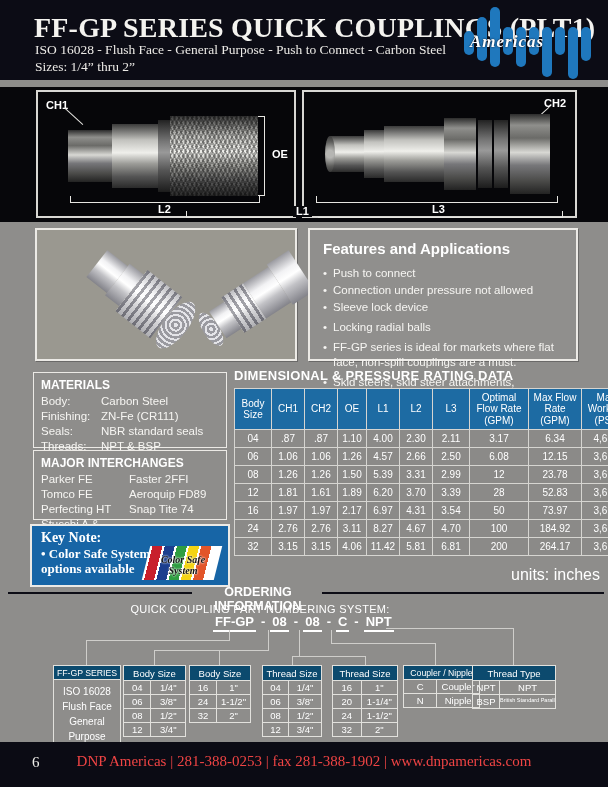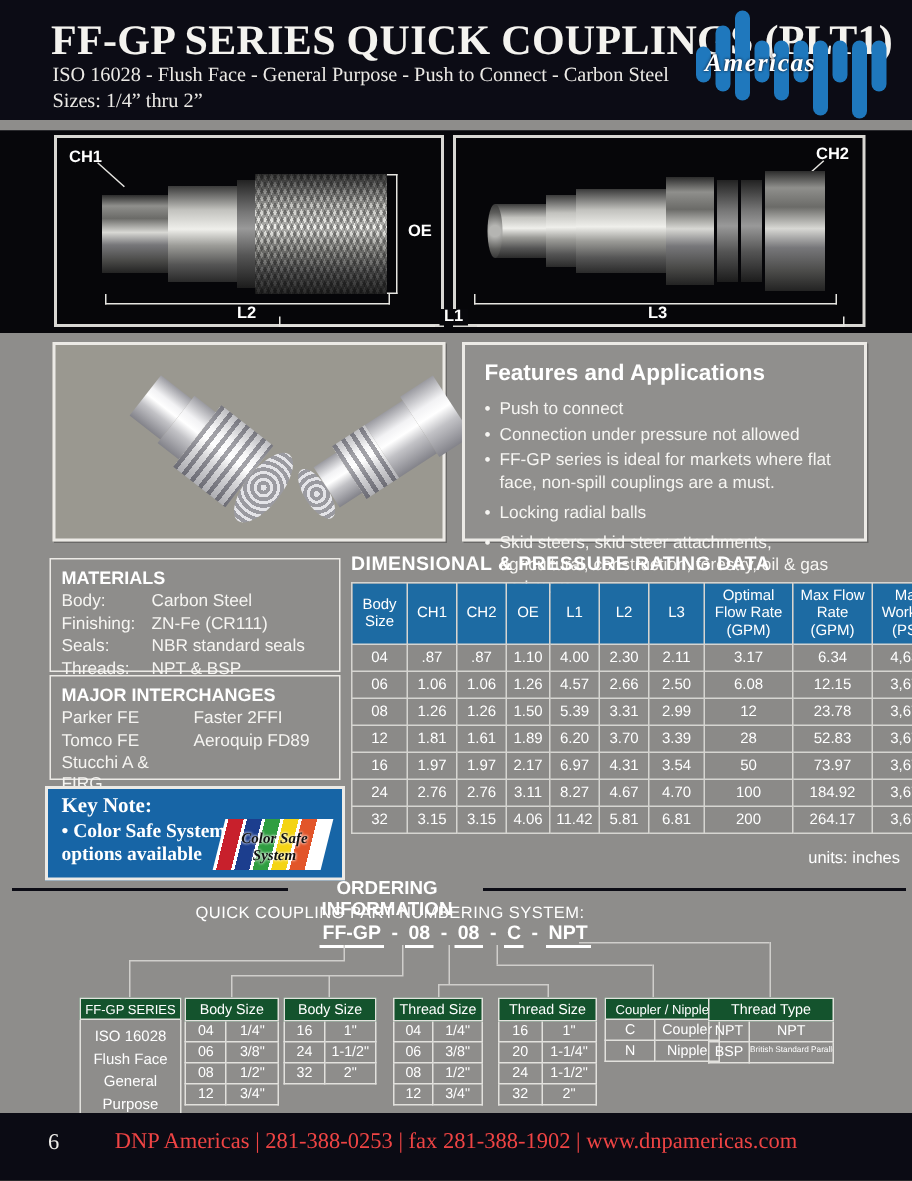--- a/index.html
+++ b/index.html
@@ -80,21 +80,21 @@
   .dim-table th:nth-child(1),.dim-table td:nth-child(1){width:34px;}
   .dim-table th:nth-child(2),.dim-table td:nth-child(2){width:30px;}
   .dim-table th:nth-child(3),.dim-table td:nth-child(3){width:30px;}
   .dim-table th:nth-child(4),.dim-table td:nth-child(4){width:26px;}
   .dim-table th:nth-child(5),.dim-table td:nth-child(5){width:30px;}
   .dim-table th:nth-child(6),.dim-table td:nth-child(6){width:30px;}
   .dim-table th:nth-child(7),.dim-table td:nth-child(7){width:34px;}
   .dim-table th:nth-child(8),.dim-table td:nth-child(8){width:56px;}
   .dim-table th:nth-child(9),.dim-table td:nth-child(9){width:50px;}
   .dim-table th:nth-child(10),.dim-table td:nth-child(10){width:46px;}
-  .units-note{left:480px;top:566px;width:120px;text-align:right;color:#fff;font-size:11px;}
+  .units-note{left:480px;top:566px;width:120px;text-align:right;color:#fff;font-size:16px;}
 
   
   .ord-line{position:absolute;height:2px;background:#0c0c15;top:592px;}
   .ord-line-l{left:8px;width:184px;}
   .ord-line-r{left:322px;width:282px;}
   .ord-title{left:196px;top:585px;width:124px;text-align:center;color:#fff;font-weight:bold;font-size:12.5px;}
   .ord-sub{left:0;top:603px;width:520px;text-align:center;color:#fff;font-size:11px;letter-spacing:.3px;}
   .part-number{left:213px;top:614px;color:#fff;font-weight:bold;font-size:13px;}
   .pn-seg{border-bottom:2px solid #fff;padding:0 2px 1px 2px;}
   .pn-sep{margin:0 5px;}
@@ -102,21 +102,21 @@
   .cl{position:absolute;background:#cfcecb;}
 
   .ord-table{position:absolute;top:665px;color:#fff;font-size:9.5px;text-align:center;}
   .ot1{left:53px;width:68px;}
   .ot2{left:123px;width:63px;}
   .ot3{left:189px;width:62px;}
   .ot4{left:262px;width:60px;}
   .ot5{left:332px;width:66px;}
   .ot6{left:403px;width:77px;}
   .ot7{left:472px;width:84px;}
-  .ord-table .hd{background:#14532d;border:1px solid #e2e1dd;padding:2px 0 1px 0;white-space:nowrap;overflow:hidden;}
+  .ord-table .hd{background:#0c4a6e;border:1px solid #e2e1dd;padding:2px 0 1px 0;white-space:nowrap;overflow:hidden;}
   .ot1 .hd,.ot6 .hd{font-size:8.7px;}
   .ord-table .cell-row{display:flex;}
   .ord-table .code{width:42%;border:1px solid #e2e1dd;border-top:none;padding:1px 0;}
   .ot7 .code{width:31%;}
   .ord-table .val{flex:1;border:1px solid #e2e1dd;border-top:none;border-left:none;padding:1px 0;white-space:nowrap;overflow:hidden;}
   .ord-table .val.tiny{font-size:5.5px;line-height:1.8;}
   .ord-table .lines-cell{border:1px solid #e2e1dd;border-top:none;padding:4px 0 5px 0;line-height:1.5;font-size:10px;}
 
   
   .footer{left:0;top:742px;width:608px;height:45px;background:#0b0b14;}
@@ -222,22 +222,23 @@
       <div class="chrome" style="width:30px;height:42px"></div>
       <div class="chrome" style="width:26px;height:48px"></div>
     </div>
   </div>
 
   <div class="abs wbox features-box">
     <div class="features-title">Features and Applications</div>
     <ul class="features-list">
         <li>Push to connect</li>
         <li>Connection under pressure not allowed</li>
+        <li>Sleeve lock device</li>
+        <li>Locking radial balls</li>
         <li>FF-GP series is ideal for markets where flat face, non-spill couplings are a must.</li>
-        <li>Locking radial balls</li>
         <li>Skid steers, skid steer attachments, agricultural, construction, forestry, oil &amp; gas and more.</li>
       </ul>
   </div>
 
   <div class="thinbox materials-box">
     <div class="box-title">MATERIALS</div>
     <div>
         <div class="kv-row">
           <span class="kv-label">Body:</span>
           <span class="kv-value">Carbon Steel</span>
@@ -260,20 +261,24 @@
   <div class="thinbox interchanges-box">
     <div class="box-title">MAJOR INTERCHANGES</div>
     <div>
         <div class="two-col">
           <span class="c1">Parker FE</span>
           <span class="c2">Faster 2FFI</span>
         </div>
         <div class="two-col">
           <span class="c1">Tomco FE</span>
           <span class="c2">Aeroquip FD89</span>
+        </div>
+        <div class="two-col">
+          <span class="c1">Perfecting HT</span>
+          <span class="c2">Snap Tite 74</span>
         </div>
         <div class="two-col">
           <span class="c1">Stucchi A &amp; FIRG</span>
           <span class="c2"></span>
         </div>
       </div>
   </div>
 
   <div class="abs keynote-box">
     <div class="keynote-title">Key Note:</div>

